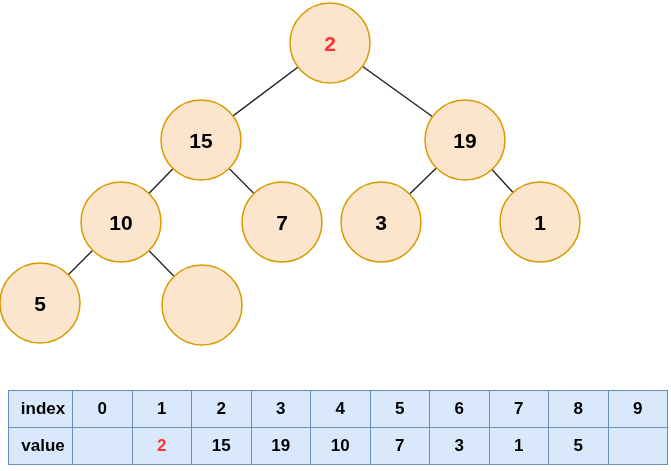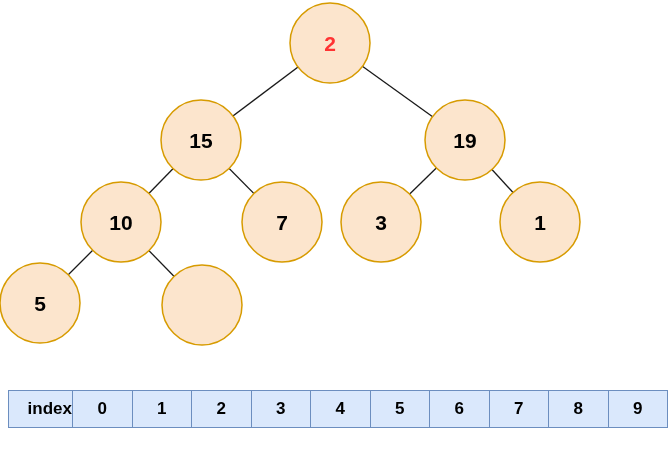--- a/index.html
+++ b/index.html
@@ -39,21 +39,21 @@
     font-weight: bold;
     font-size: 17px;
     color: #000000;
     text-align: center;
     height: 36px;
     padding: 0;
     overflow: hidden;
     white-space: nowrap;
   }
   #array-table td.rowhead {
-    text-align: right;
+    text-align: center;
     padding-left: 5px;
   }
   #array-table td.hl {
     color: var(--highlight, #ff3333);
   }
 </style>
 </head>
 <body>
 
 <div class="canvas">
@@ -113,15 +113,28 @@
           <td>1</td>
           <td>2</td>
           <td>3</td>
           <td>4</td>
           <td>5</td>
           <td>6</td>
           <td>7</td>
           <td>8</td>
           <td>9</td>
         </tr>
+        <tr>
+          <td class="rowhead">value</td>
+          <td></td>
+          <td class="hl">2</td>
+          <td>15</td>
+          <td>19</td>
+          <td>10</td>
+          <td>7</td>
+          <td>3</td>
+          <td>1</td>
+          <td>5</td>
+          <td></td>
+        </tr>
       </tbody>
   </table>
 </div>
 
 </body></html>

